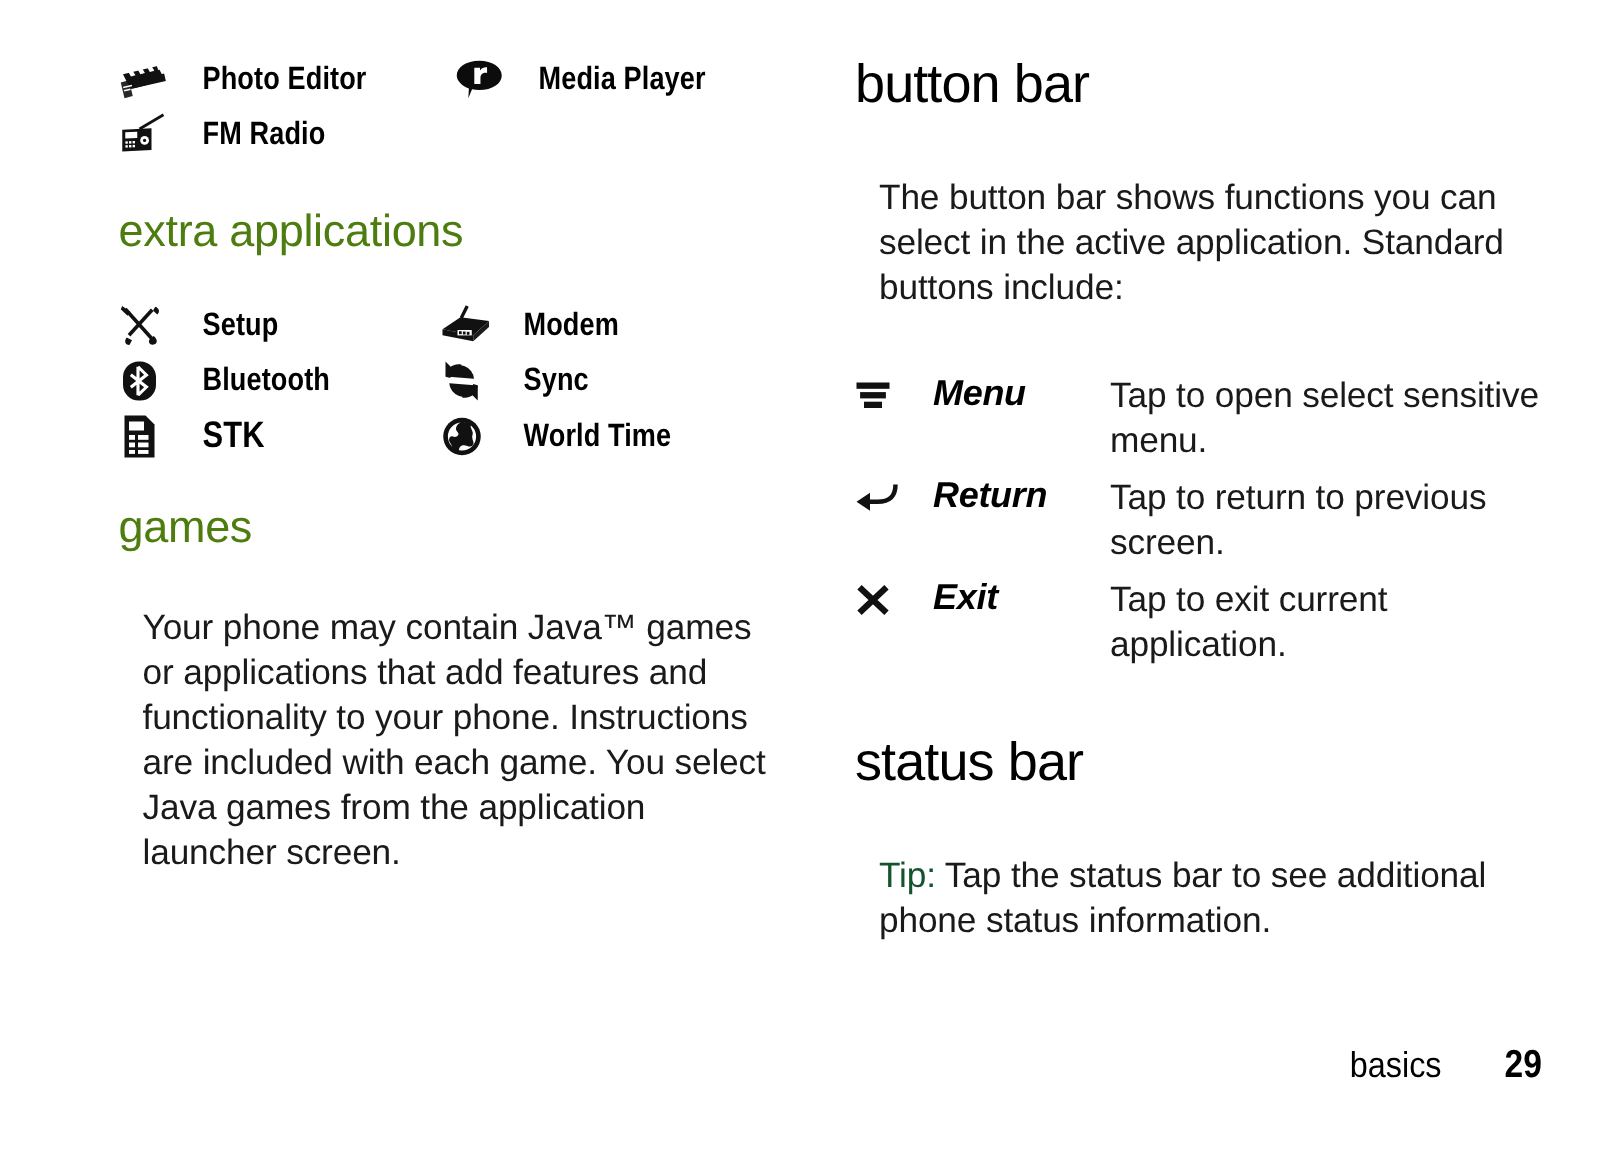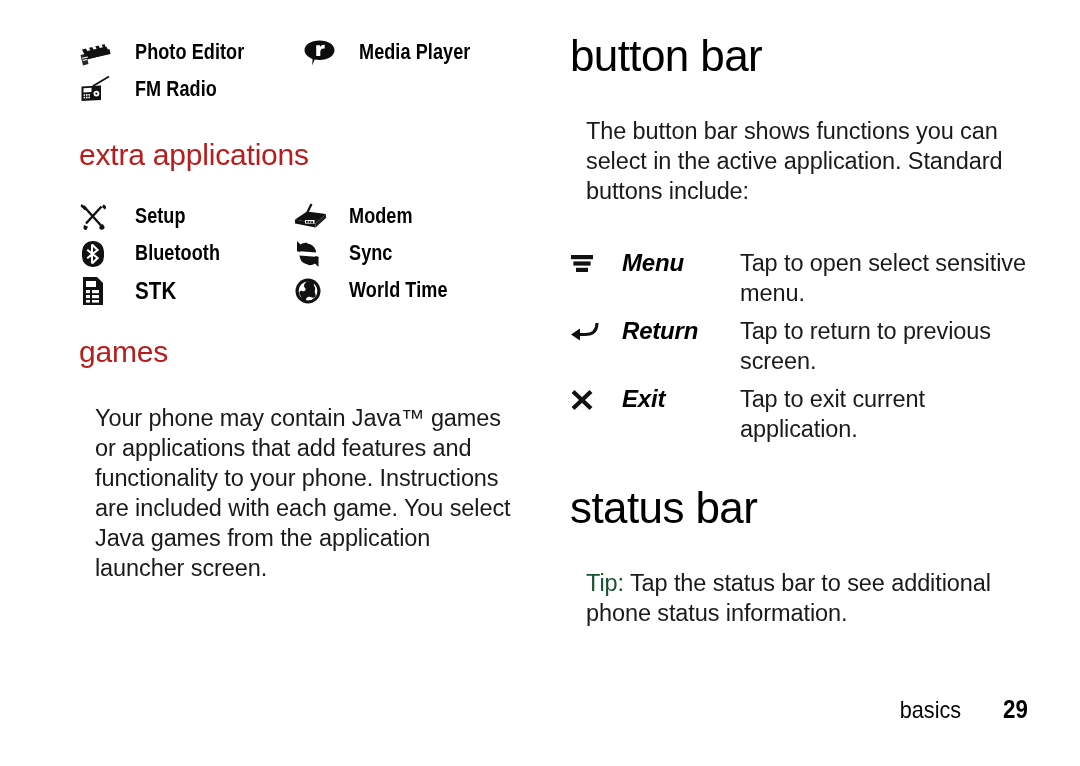--- a/index.html
+++ b/index.html
@@ -36,27 +36,27 @@
     width: 462px;
   }
 
   
   .h-section {
     font-family: "Liberation Sans", sans-serif;
     font-weight: 400;
     font-size: 30px;
     line-height: 34px;
     letter-spacing: -0.2px;
-    color: #b91c1c;
+    color: #4d7c0f;
     margin: 0;
   }
   .h-major {
     font-family: "Liberation Sans", sans-serif;
     font-weight: 400;
-    font-size: 44px;
+    font-size: 36px;
     line-height: 44px;
     letter-spacing: -0.6px;
     color: #000;
     margin: 0;
   }
 
   
   .body-text {
     font-family: "Liberation Sans", sans-serif;
     font-weight: 400;

